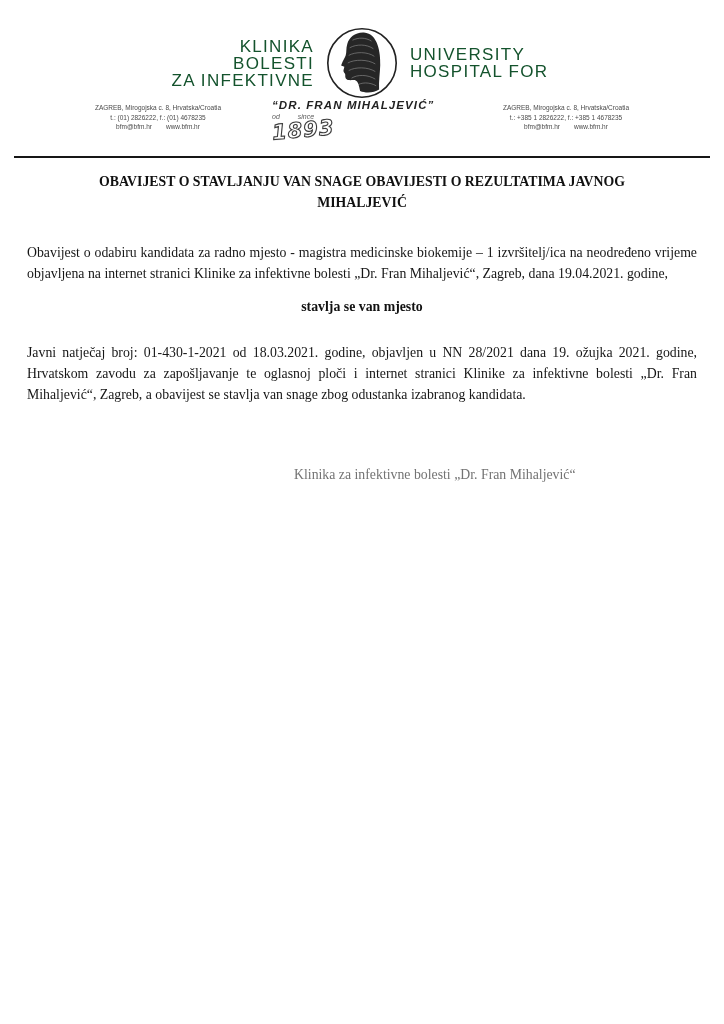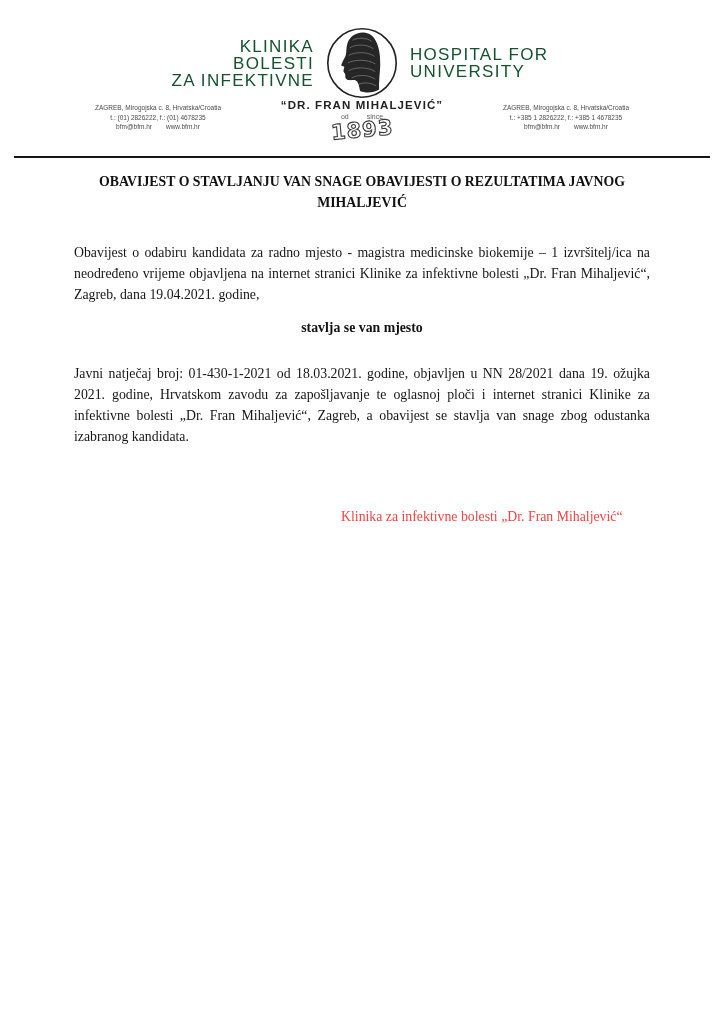--- a/index.html
+++ b/index.html
@@ -45,21 +45,21 @@
   .contact {
     width: 228px;
     text-align: center;
     font-family: "Liberation Sans", sans-serif;
     font-size: 6.5px;
     color: #4a4a4a;
     line-height: 9.5px;
     padding-top: 4px;
   }
   .contact .mailweb span { margin: 0 7px; }
-  .center-ident { width: 180px; text-align: center; }
+  .center-ident { width: 180px; text-align: left; font-style: italic; }
   .clinic-name {
     font-family: "Liberation Sans", sans-serif;
     font-size: 11.5px;
     font-weight: 700;
     letter-spacing: 1.1px;
     color: #222222;
     white-space: nowrap;
   }
   .since-words {
     font-family: "Liberation Sans", sans-serif;
@@ -83,21 +83,21 @@
   }
 
   
   .rule {
     border: none;
     border-top: 2px solid #161616;
     margin: 15px 14px 0 14px;
   }
 
   
-  .doc-body { padding: 0 74px; }
+  .doc-body { padding: 0 27px; }
   .doc-title {
     margin-top: 13px;
     text-align: center;
     font-size: 13.8px;
     font-weight: 700;
     line-height: 21px;
     color: #111111;
   }
   .para {
     margin-top: 29px;
@@ -112,21 +112,21 @@
     text-align: center;
     font-size: 13.8px;
     font-weight: 700;
     color: #111111;
   }
   .para.second { margin-top: 27px; }
   .signature {
     margin-top: 62px;
     padding-left: 267px;
     font-size: 13.8px;
-    color: #ef4444;
+    color: #737373;
   }
 </style>
 </head>
 <body>
 
 <div class="page">
 
   <header class="letterhead">
     <div class="lockup">
       <div class="org-name hr">
@@ -158,22 +158,22 @@
               <path d="M25,40 C32,36 46,36 54,41"></path>
               <path d="M26,48 C33,44 46,44 54,49"></path>
               <path d="M29,56 C35,52 46,52 54,57"></path>
               <path d="M34,64 C39,60 48,60 55,64"></path>
             </g>
           </g>
         </svg>
       </div>
 
       <div class="org-name en">
+        <div>UNIVERSITY</div>
         <div>HOSPITAL FOR</div>
-        <div>UNIVERSITY</div>
       </div>
     </div>
 
     <div class="sub-row">
       <div class="contact">
         <div>ZAGREB, Mirogojska c. 8, Hrvatska/Croatia</div>
         <div>t.: (01) 2826222, f.: (01) 4678235</div>
         <div class="mailweb">
           <span>bfm@bfm.hr</span><span>www.bfm.hr</span>
         </div>

